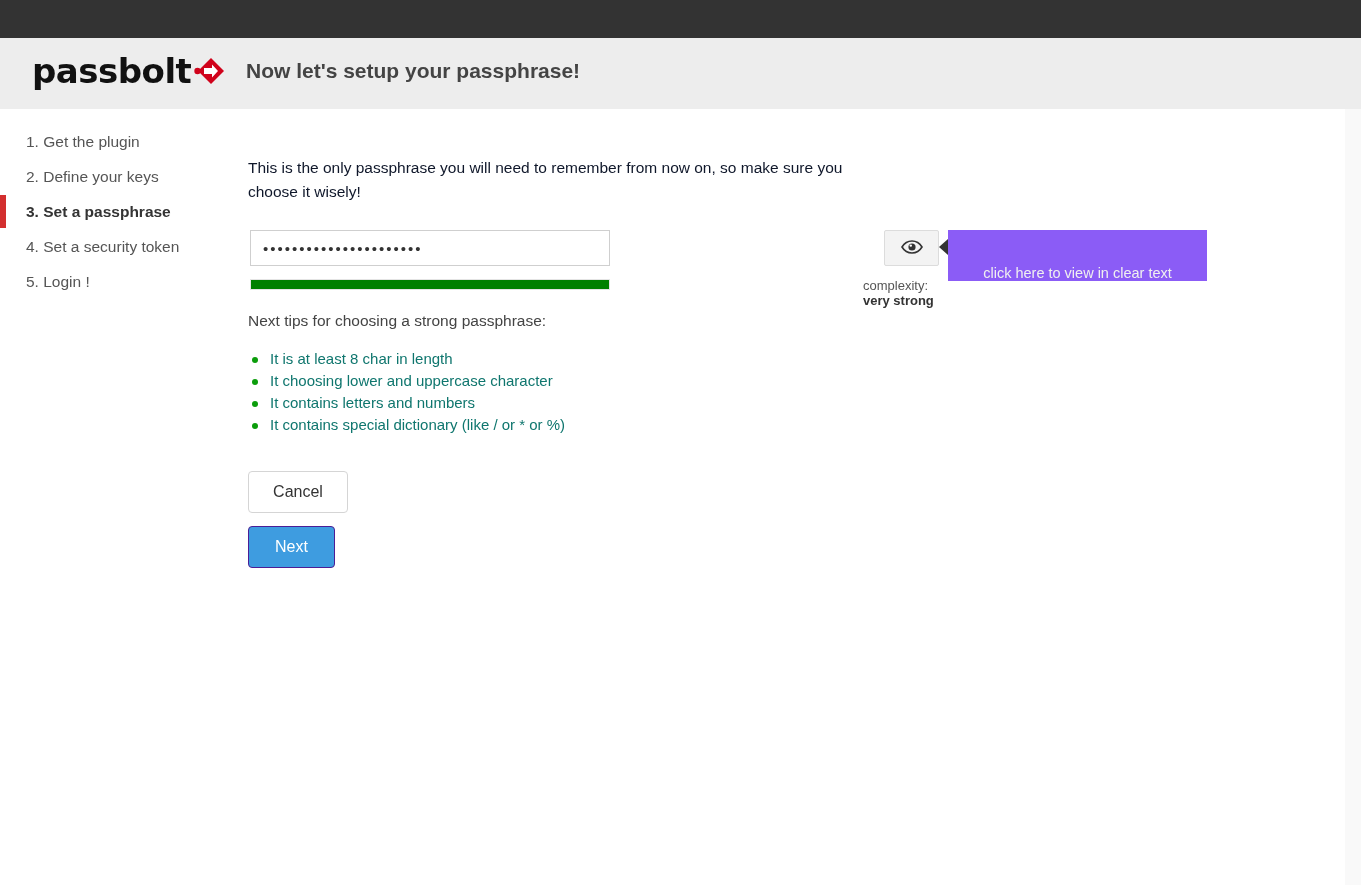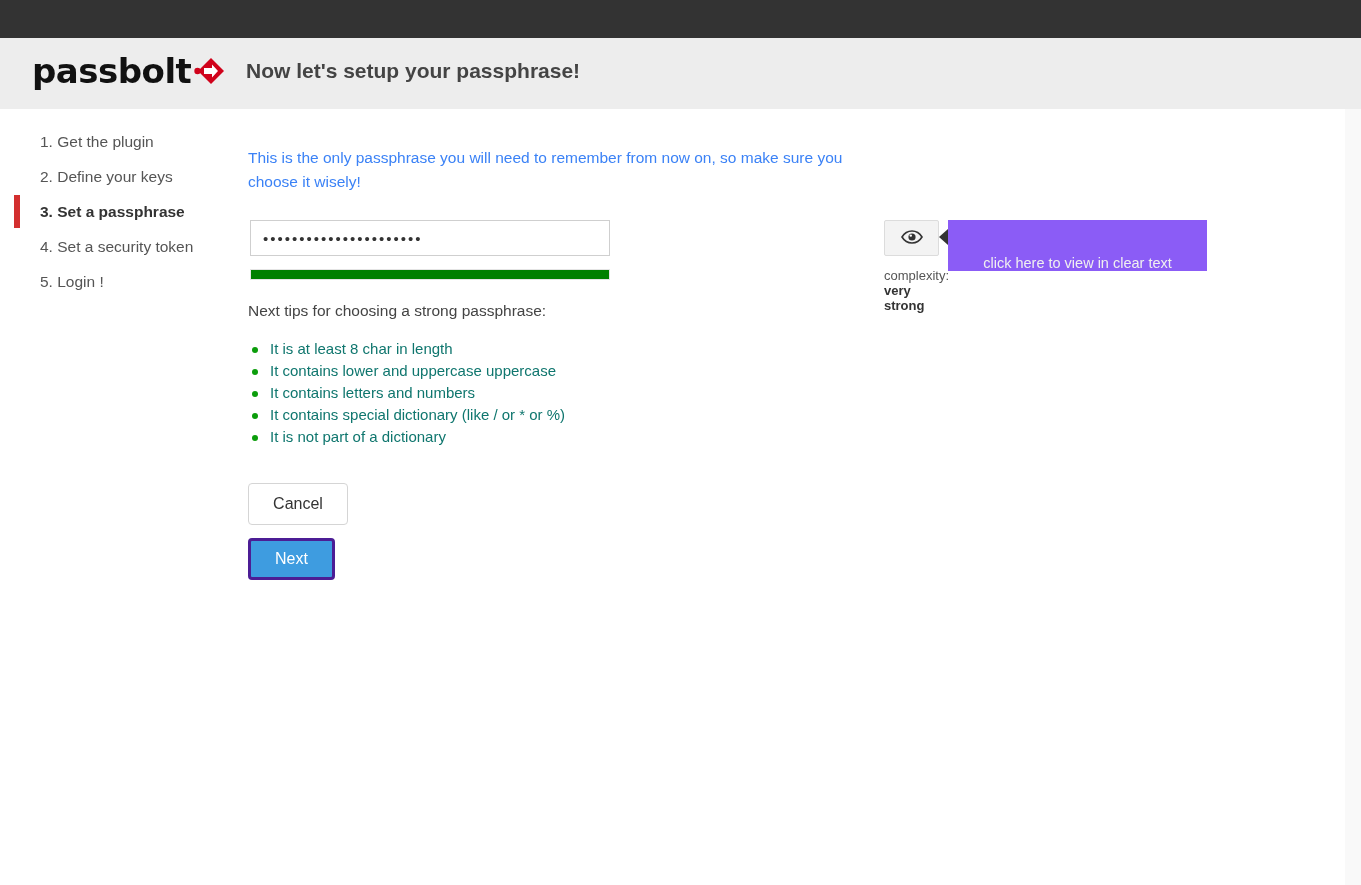--- a/index.html
+++ b/index.html
@@ -58,21 +58,21 @@
     left: 246px;
     top: 21px;
     font-size: 21px;
     font-weight: bold;
     color: #444444;
   }
 
   
   .sidebar {
     position: absolute;
-    left: 14px;
+    left: 0;
     top: 124px;
     width: 246px;
   }
   .side-item {
     position: relative;
     height: 35px;
     line-height: 35px;
     padding-left: 26px;
     font-size: 15.5px;
     color: #555555;
@@ -103,24 +103,24 @@
   .panel-title {
     font-size: 19px;
     font-weight: bold;
     color: #333333;
     margin: 0;
     padding-bottom: 16px;
     border-bottom: 1px dotted #cccccc;
     width: 615px;
   }
   .intro {
-    margin: 22px 0 0 0;
+    margin: 32px 0 0 0;
     font-size: 15.5px;
     line-height: 24px;
-    color: #3b82f6;
+    color: #0f172a;
     width: 620px;
   }
 
   
   .pass-row {
     position: relative;
     margin-top: 26px;
     height: 66px;
   }
   .pass-input {
@@ -183,21 +183,21 @@
     position: absolute;
     left: -9px;
     top: 9px;
     width: 0; height: 0;
     border-top: 8px solid transparent;
     border-bottom: 8px solid transparent;
     border-right: 9px solid #333333;
   }
   .complexity {
     position: absolute;
-    left: 636px;
+    left: 615px;
     top: 48px;
     font-size: 13px;
     color: #555555;
   }
   .complexity b { color: #333333; }
 
   
   .tips-title {
     margin: 16px 0 0 0;
     font-size: 15.5px;
@@ -242,21 +242,21 @@
     width: 100px;
     height: 42px;
     background: #ffffff;
     border: 1px solid #d5d5d5;
     color: #333333;
   }
   .btn-next {
     width: 87px;
     height: 42px;
     background: #3e9ce0;
-    border: 3px solid #4c1d95;
+    border: 1px solid #4c1d95;
     color: #ffffff;
   }
 
   
   .scroll-track {
     position: absolute;
     right: 0;
     top: 109px;
     width: 16px;
     height: 776px;
@@ -338,34 +338,30 @@
 
   <p class="tips-title">Next tips for choosing a strong passphrase:</p>
 
   <ul class="tips">
     <li>
       <span class="dot"></span>
       <span>It is at least 8 char in length</span>
     </li>
     <li>
       <span class="dot"></span>
-      <span>It contains lower and uppercase uppercase</span>
+      <span>It choosing lower and uppercase character</span>
     </li>
     <li>
       <span class="dot"></span>
       <span>It contains letters and numbers</span>
     </li>
     <li>
       <span class="dot"></span>
       <span>It contains special dictionary (like / or * or %)</span>
     </li>
-    <li>
-      <span class="dot"></span>
-      <span>It is not part of a dictionary</span>
-    </li>
   </ul>
 
   <div class="actions">
     <button class="btn btn-cancel">Cancel</button>
     <button class="btn btn-next">Next</button>
   </div>
 </div>
 
 <div class="scroll-track"></div>
 

